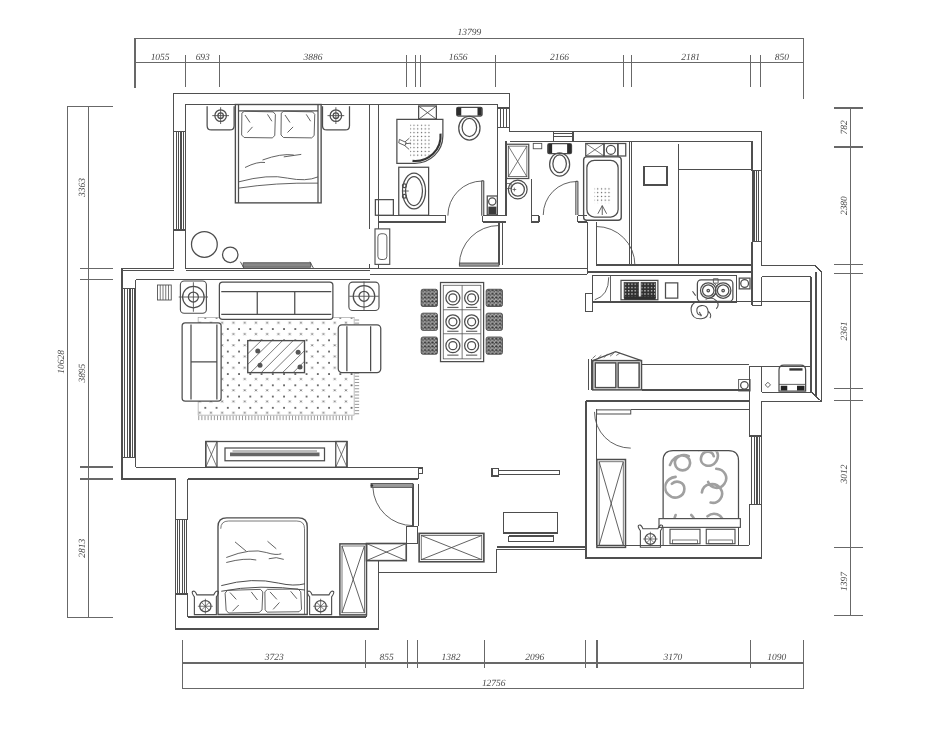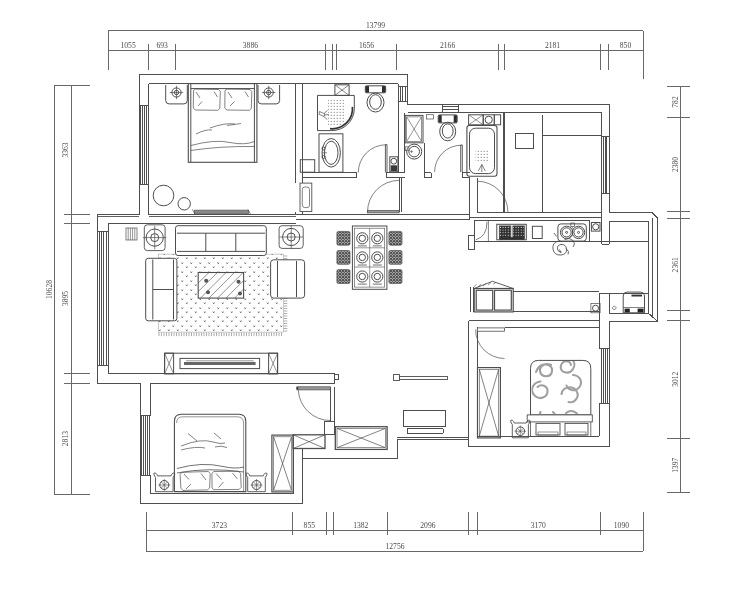--- a/index.html
+++ b/index.html
@@ -1,16 +1,16 @@
 <!DOCTYPE html>
 <html><head>
 <meta charset="utf-8">
 <style>
 html,body{margin:0;padding:0;background:#ffffff;}
-#plan{width:740px;height:592px;position:relative;font-family:"Liberation Serif",serif;}
+#plan{width:740px;height:592px;position:relative;font-family:"Liberation Serif",serif;font-style:italic;}
 svg{display:block;}
 </style>
 </head>
 <body>
 <div id="plan">
 <svg width="740" height="592" viewBox="0 0 740 592">
 <defs>
 <pattern id="rugdots" width="9" height="9" patternUnits="userSpaceOnUse">
 <path d="M1.5,1.5 l1.5,1.5 M3,1.5 L1.5,3 M6,5.5 l1.5,1.5 M7.5,5.5 L6,7" stroke="#555" stroke-width="0.65" fill="none"></path>
 </pattern>

